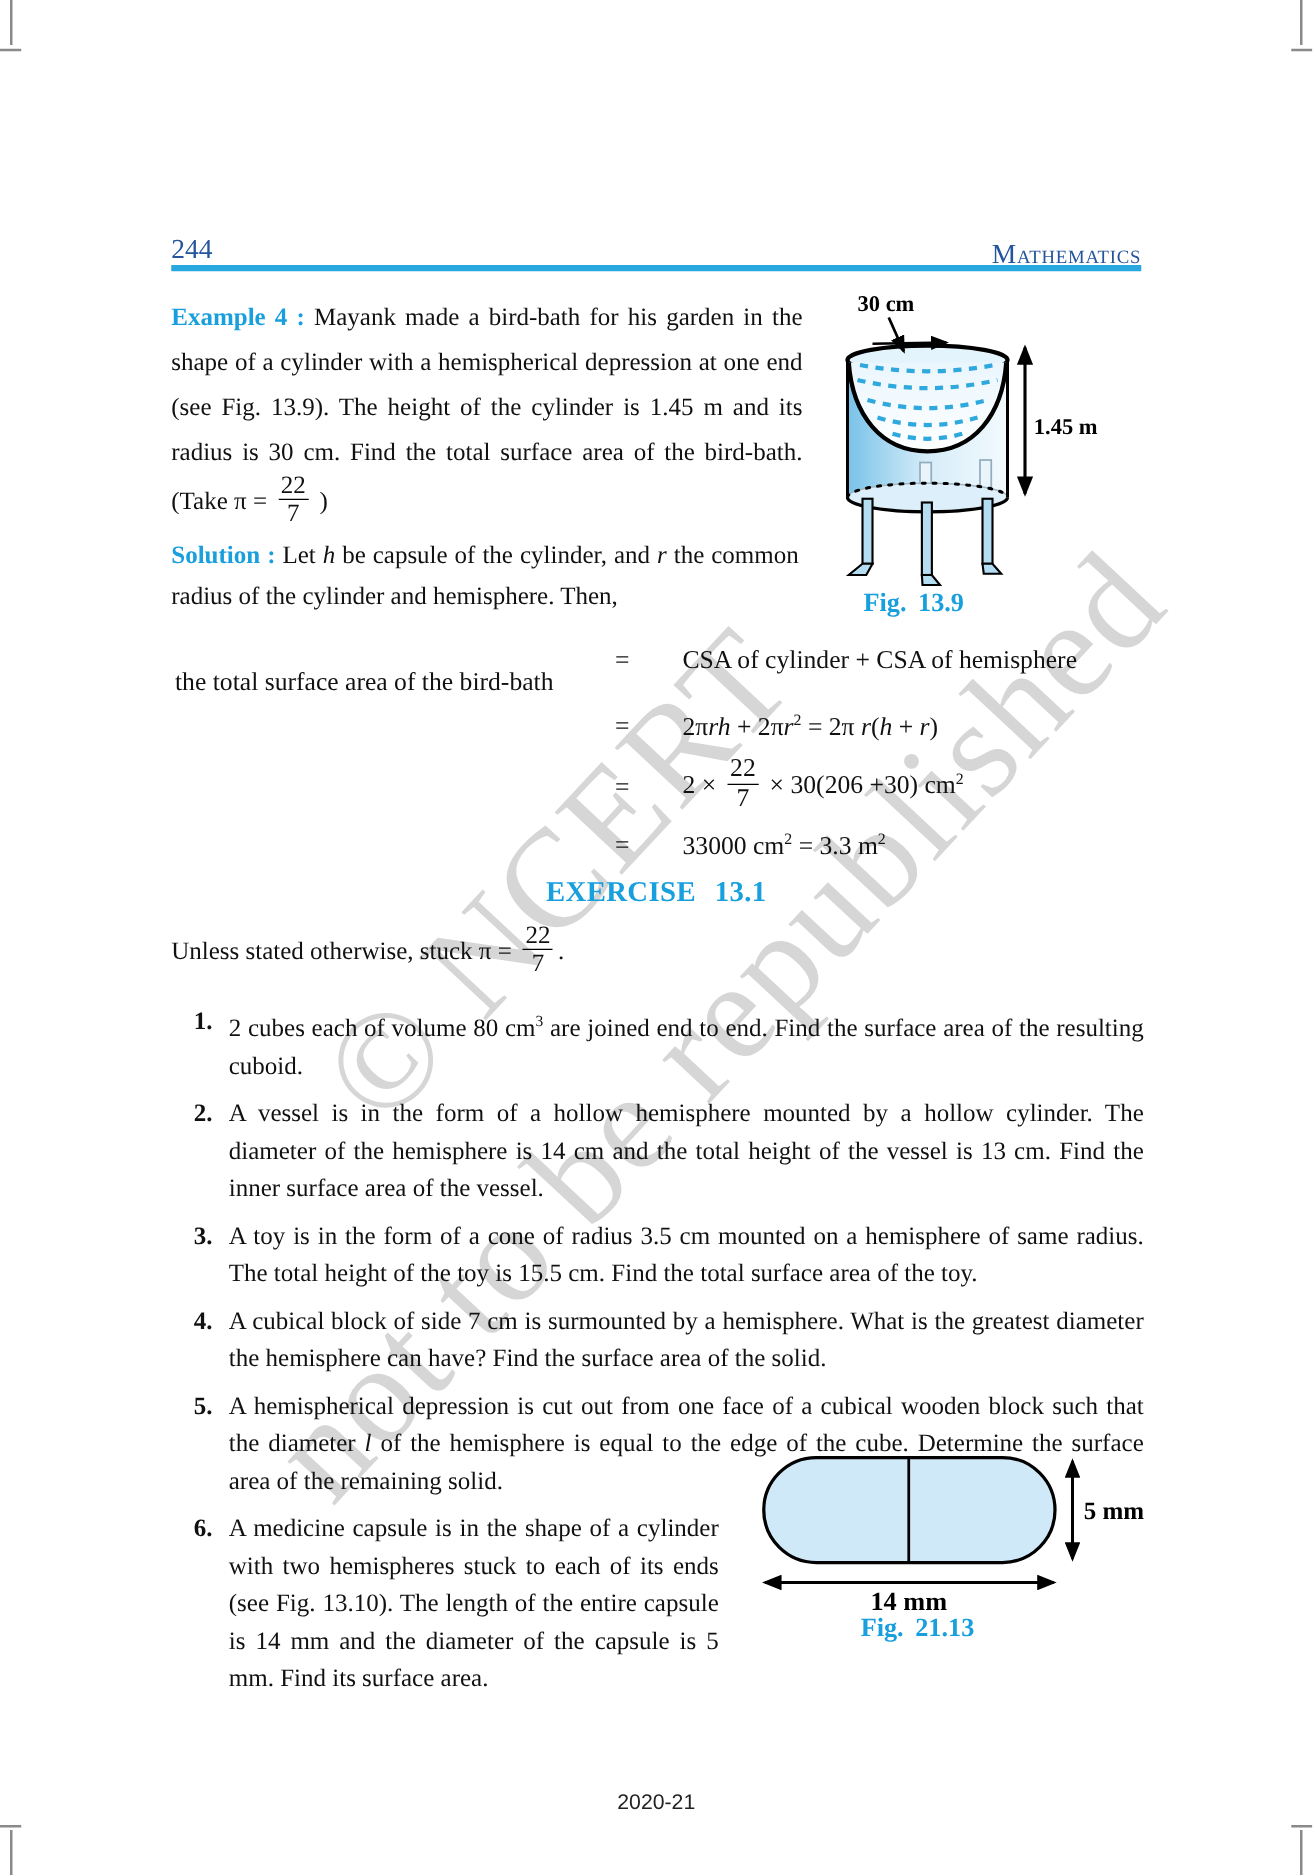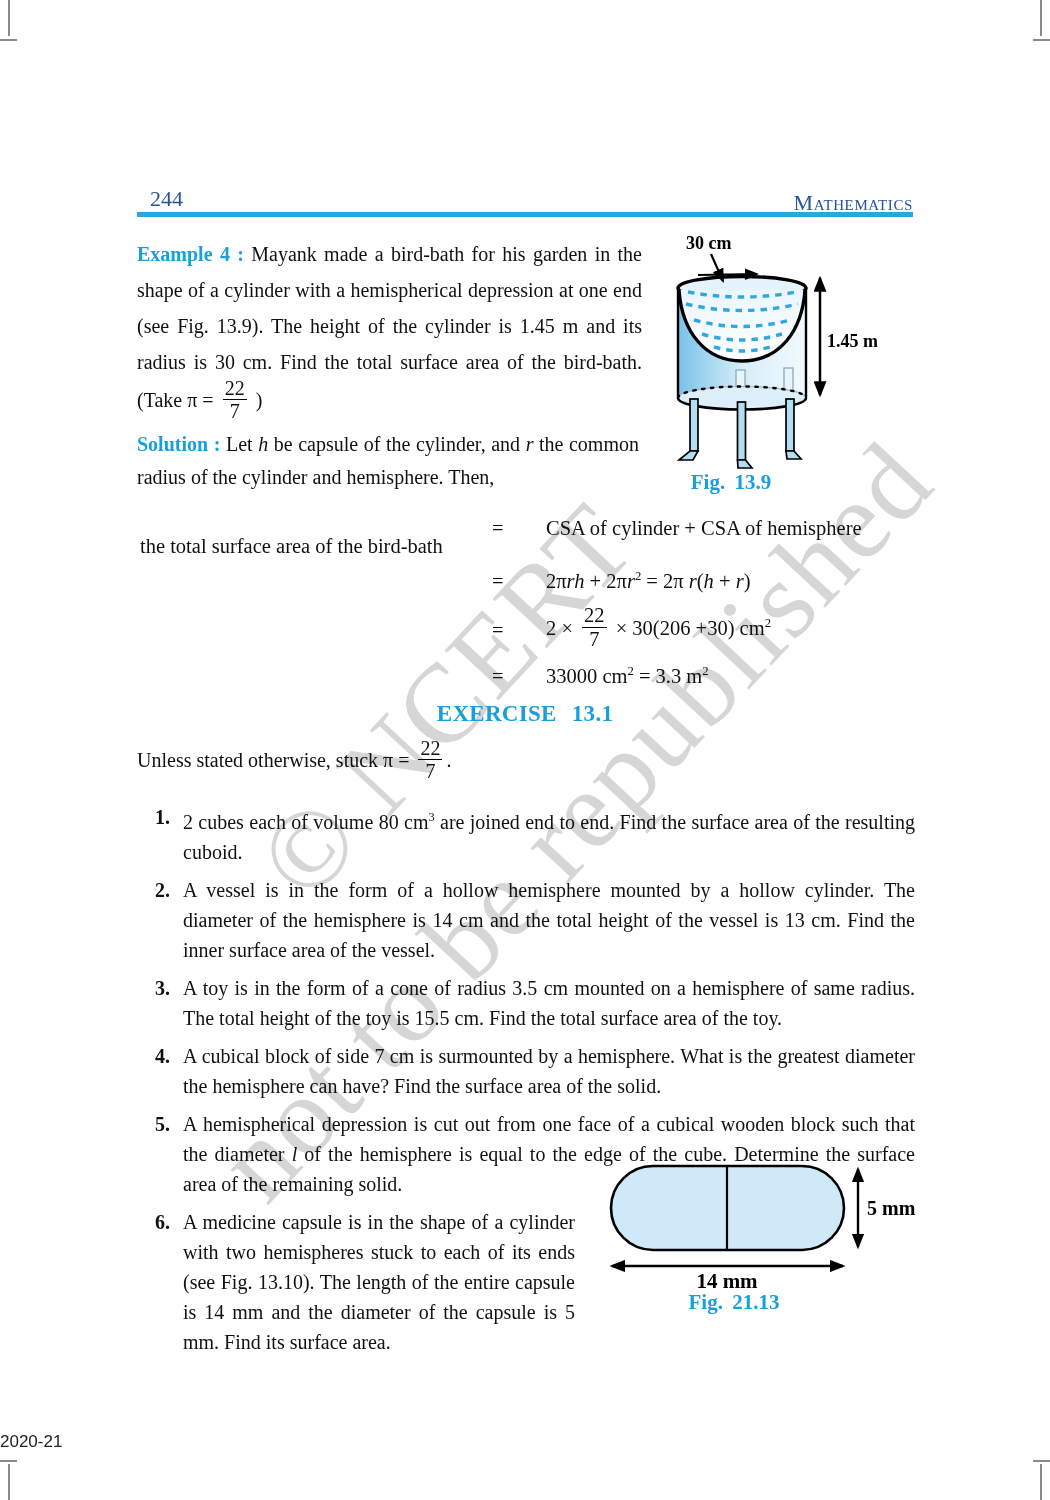--- a/index.html
+++ b/index.html
@@ -23,21 +23,21 @@
   .wm-inner{
     position:absolute;left:-800px;top:-185px;width:1600px;
     transform:rotate(-47deg);transform-origin:center;
     text-align:center;color:var(--wm);
     font-size:112px;line-height:176px;letter-spacing:2px;white-space:nowrap;
   }
   
   .layer{position:absolute;left:0;top:0;width:100%;height:100%;z-index:2;}
   .abs{position:absolute;}
   
-  .pagenum{left:150px;top:186px;font-size:22px;color:var(--navy);}
+  .pagenum{left:137px;top:186px;font-size:22px;color:var(--navy);}
   .subject{left:613px;top:190px;width:300px;text-align:right;color:var(--navy);
     font-size:15px;letter-spacing:0.6px;}
   .subject::first-letter{font-size:22px;}
   .hrule{left:137px;top:212px;width:776px;height:5px;background:var(--rule);}
   
   .para{font-size:20px;line-height:36px;text-align:justify;}
   .example{left:137px;top:236px;width:505px;}
   .solution{left:137px;top:428px;width:502px;line-height:33px;}
   .seg-bb{color:var(--accent);font-weight:bold;}
   .seg-i{font-style:italic;}
@@ -63,21 +63,21 @@
   .xbody.narrow{max-width:392px;}
   
   .fig1{left:650px;top:230px;width:272px;height:242px;}
   .fig1cap{left:650px;top:470px;width:162px;text-align:center;color:var(--accent);
     font-weight:bold;font-size:21px;word-spacing:4px;}
   .fig2{left:601px;top:1160px;width:320px;height:130px;}
   .fig2cap{left:601px;top:1290px;width:266px;text-align:center;color:var(--accent);
     font-weight:bold;font-size:21px;word-spacing:4px;}
   svg text{font-family:"Liberation Serif","DejaVu Serif",serif;font-weight:bold;}
   
-  .footer{left:0;top:1432px;width:1050px;text-align:left;
+  .footer{left:0;top:1432px;width:1050px;text-align:center;
     font-family:"Liberation Sans","DejaVu Sans",sans-serif;font-size:17px;color:#222;}
 </style>
 </head>
 <body>
 
 <div class="page">
 
   <div class="crop" style="left:8px;top:0;width:1.5px;height:36px;"></div>
   <div class="crop" style="left:0;top:39px;width:17px;height:1.5px;"></div>
   <div class="crop" style="left:1040px;top:0;width:1.5px;height:36px;"></div>

